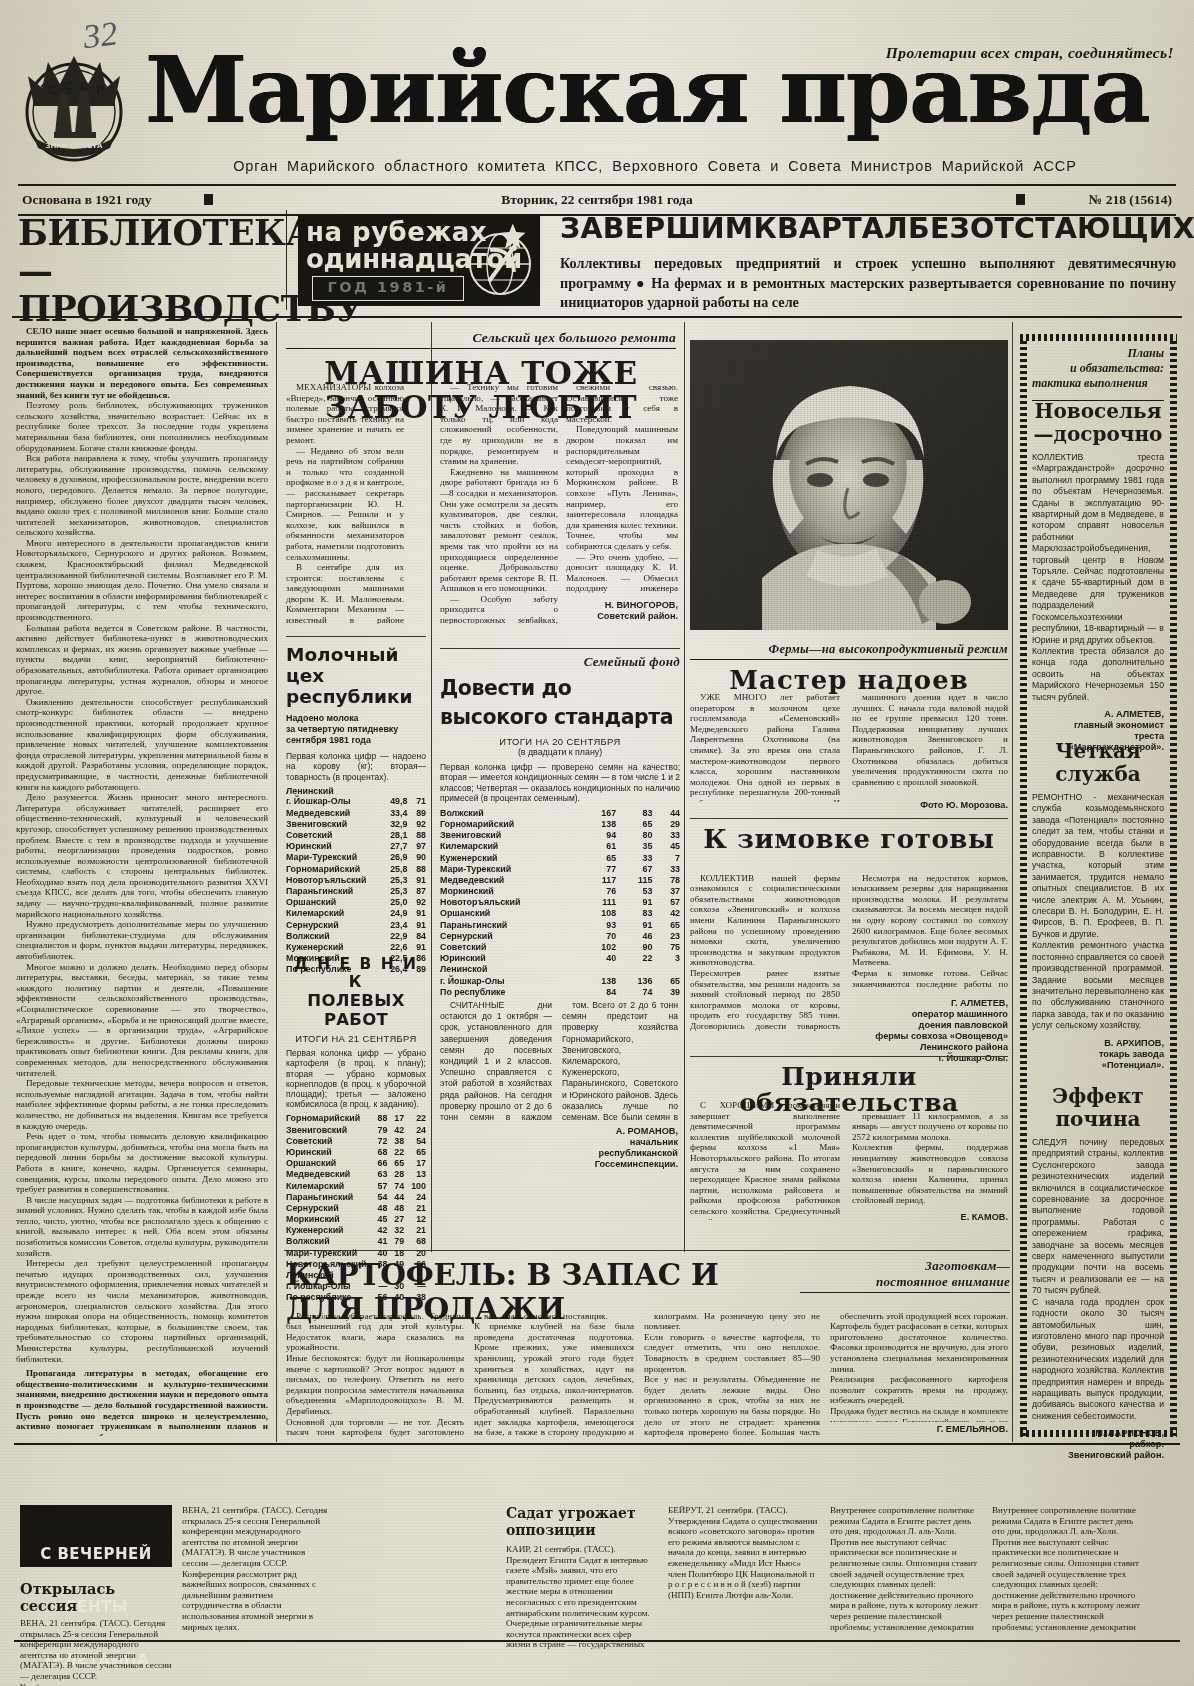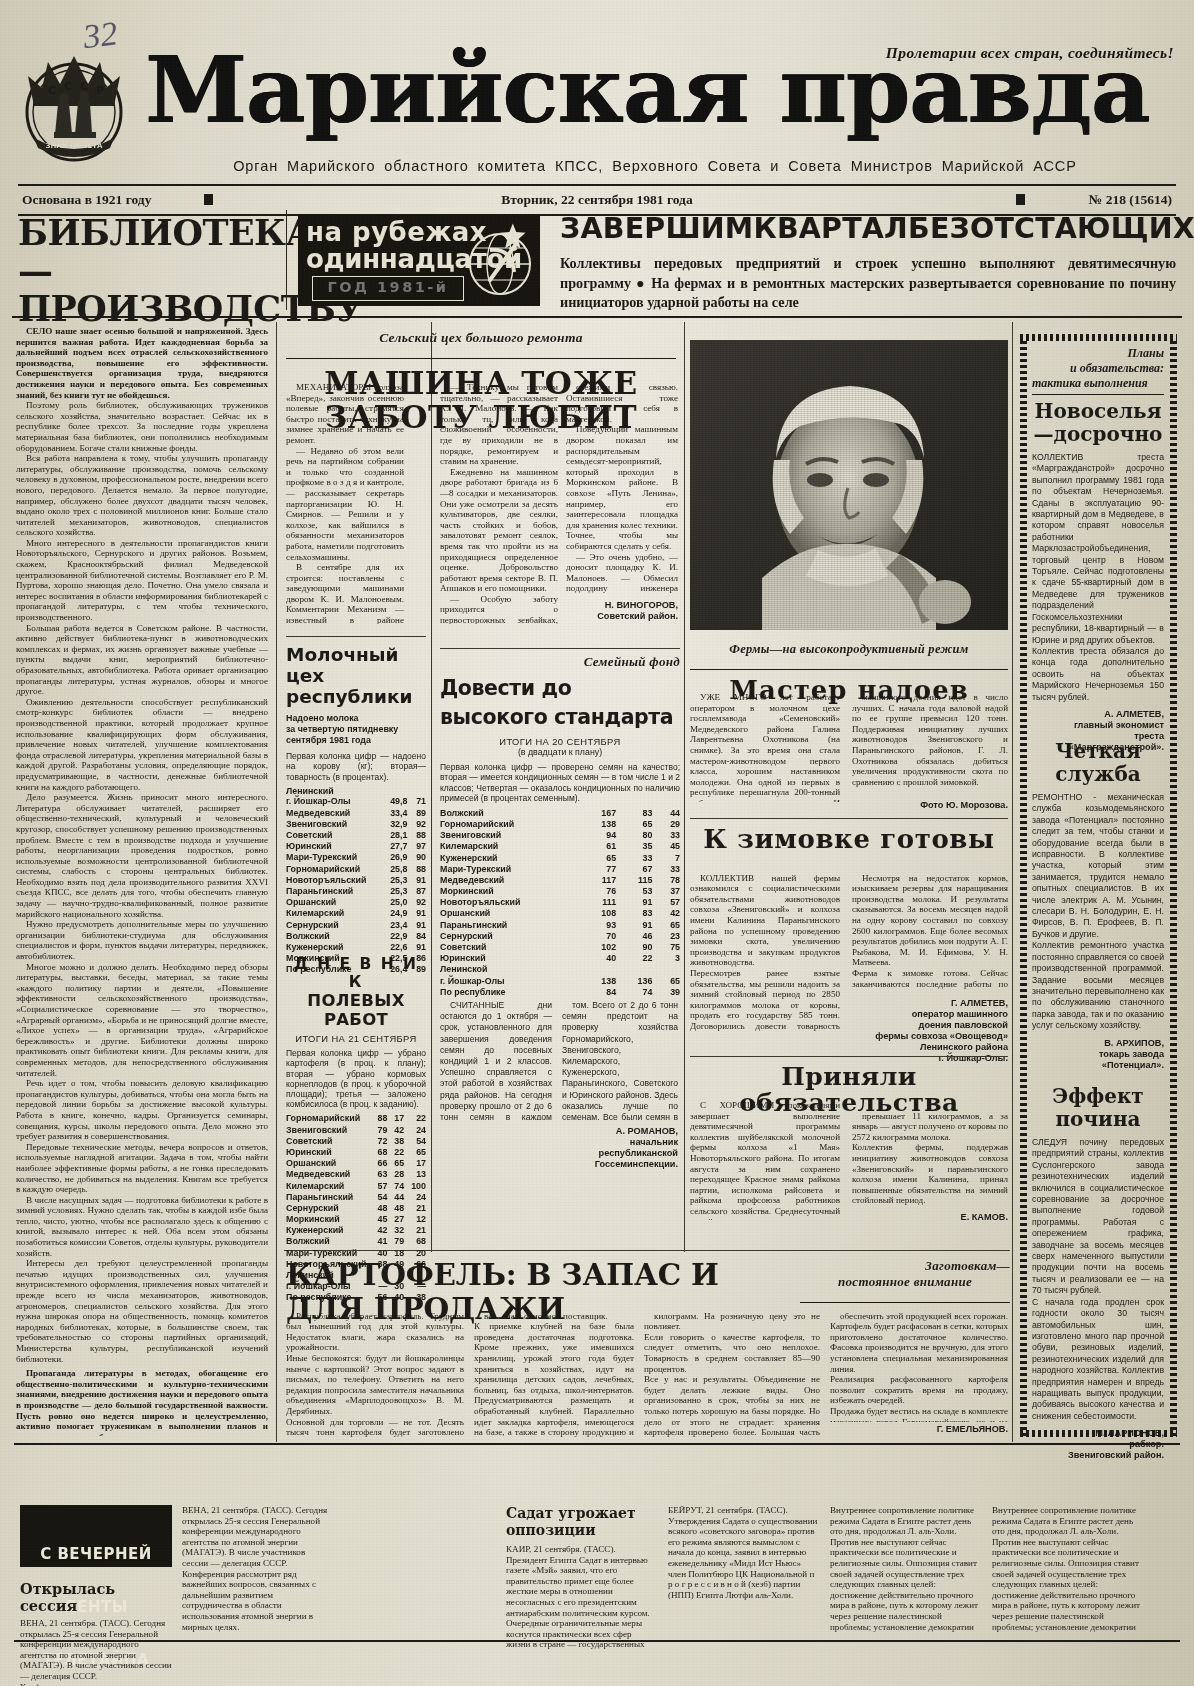--- a/index.html
+++ b/index.html
@@ -117,21 +117,21 @@
   .body{font-size:9.1px;line-height:10.6px;}
   .body p{margin:0;text-indent:10px;text-align:justify;}
   .body p.first{text-indent:10px;}
   .bodysans{font-family:"Liberation Sans",sans-serif;font-size:8.6px;line-height:11.2px;text-align:justify;}
   .bodysans p{margin:0;text-indent:10px;}
 
   .kicker{
     font-style:italic;font-weight:bold;font-size:13.5px;text-align:right;
     font-family:"Liberation Serif",serif;letter-spacing:.3px;
   }
-  .kicker-u{border-bottom:1.4px solid #1b1a16;padding-bottom:12px;text-align:center;}
+  .kicker-u{border-bottom:1.4px solid #1b1a16;padding-bottom:2px;}
 
   h1.head{
     margin:0;font-family:"DejaVu Serif",serif;font-weight:bold;
     font-size:31px;line-height:34px;text-align:center;letter-spacing:.5px;
   }
   h2.head2{
     margin:0;font-family:"DejaVu Serif",serif;font-weight:bold;
     font-size:23px;line-height:26px;text-align:center;
   }
   h3.head3{
@@ -269,22 +269,22 @@
   <div class="col body" id="libcol" style="left:16px;top:326px;width:252px;height:1110px;overflow:hidden;">
     <p class="first"><b>СЕЛО наше знает осенью большой и напряженной. Здесь вершится важная работа. Идет каждодневная борьба за дальнейший подъем всех отраслей сельскохозяйственного производства, повышение его эффективности. Совершенствуется организация труда, внедряются достижения науки и передового опыта. Без современных знаний, без книги тут не обойдешься.</b></p>
     <p>Поэтому роль библиотек, обслуживающих тружеников сельского хозяйства, значительно возрастает. Сейчас их в республике более трехсот. За последние годы укреплена материальная база библиотек, они пополнились необходимым оборудованием. Богаче стали книжные фонды.</p>
     <p>Вся работа направлена к тому, чтобы улучшить пропаганду литературы, обслуживание производства, помочь сельскому человеку в духовном, профессиональном росте, внедрении всего нового, передового. Делается немало. За первое полугодие, например, обслужено более двухсот двадцати тысяч человек, выдано около трех с половиной миллионов книг. Больше стало читателей механизаторов, животноводов, специалистов сельского хозяйства.</p>
     <p>Много интересного в деятельности пропагандистов книги Новоторъяльского, Сернурского и других районов. Возьмем, скажем, Краснооктябрьский филиал Медведевской централизованной библиотечной системы. Возглавляет его Р. М. Пуртова, хорошо знающая дело. Почетно. Она умело связала и интерес воспитания в области информирования библиотекарей с пропагандой литературы, с тем чтобы технического, производственного.</p>
     <p>Большая работа ведется в Советском районе. В частности, активно действует библиотека-пункт в животноводческих комплексах и фермах, их жизнь организует важные учебные — пункты выдачи книг, мероприятий библиотечно-образовательных, автобиблиотека. Работа оривает организацию пропаганды литературы, устная журналов, обзоры и многое другое.</p>
     <p>Оживлению деятельности способствует республиканский смотр-конкурс библиотек области — внедрено производственной практики, который продолжает крупное использование квалифицирующих форм обслуживания, привлечение новых читателей, улучшение комплектования фонда отраслевой литературы, укрепления материальной базы в каждой другой. Разработаны условия, определяющие порядок, предусматривающие, в частности, денежные библиотечной книги на каждого работающего.</p>
     <p>Дело разумеется. Жизнь приносит много интересного. Литература обслуживает читателей, расширяет его общественно-технический, культурный и человеческий кругозор, способствует успешному решению производственных проблем. Вместе с тем в производстве подхода и улучшение работы, неоргланизации проведения подростков, ровно используемые возможности центролизованной библиотечной системы, слабость с стороны центральных библиотек. Необходимо взять под дела производительного развития XXVI съезда КПСС, все делать для того, чтобы обеспечить главную задачу — научно-трудно-квалификованный, полное развитие марийского национального хозяйства.</p>
     <p>Нужно предусмотреть дополнительные меры по улучшению организации библиотеки-студиума для обслуживания специалистов и форм, пунктов выдачи литературы, передвижек, автобиблиотек.</p>
     <p>Многое можно и должно делать. Необходимо перед обзоры литературы, выставки, беседы, материал, за такие темы «каждого политику партии и деятели, «Повышение эффективности сельскохозяйственного производства», «Социалистическое соревнование — это творчество», «Аграрный организм», «Борьба и не приносящий долгие вместе, «Лихое успех» — в организации труда», «Аграрийское бережливость» и другие. Библиотеки должны широко практиковать опыт библиотеки книги. Для рекламы книги, для современных методов, для непосредственного обслуживания читателей.</p>
+    <p>Передовые технические методы, вечера вопросов и ответов, используемые наглядной агитации. Задача в том, чтобы найти наиболее эффективные формы работы, а не гонка преследовать количество, не добиваться на выделения. Книгам все требуется в каждую очередь.</p>
     <p>Речь идет о том, чтобы повысить деловую квалификацию пропагандистов культуры, добиваться, чтобы она могла быть на передовой линии борьбы за достижение высокой культуры. Работа в книге, конечно, кадры. Организуется семинары, совещания, курсы, школы передового опыта. Дело можно это требует развития в совершенствования.</p>
-    <p>Передовые технические методы, вечера вопросов и ответов, используемые наглядной агитации. Задача в том, чтобы найти наиболее эффективные формы работы, а не гонка преследовать количество, не добиваться на выделения. Книгам все требуется в каждую очередь.</p>
     <p>В числе насущных задач — подготовка библиотеки к работе в зимний условиях. Нужно сделать так, чтобы в каждой избе была тепло, чисто, уютно, чтобы все располагало здесь к общению с книгой, вызывало интерес к ней. Оба всем этом обязаны позаботиться комиссии Советов, отделы культуры, руководители хозяйств.</p>
     <p>Интересы дел требуют целеустремленной пропаганды печатью идущих производственных сил, улучшения внутрисистемного оформления, привлечения новых читателей и прежде всего из числа механизаторов, животноводов, агрономеров, специалистов сельского хозяйства. Для этого нужна широкая опора на общественность, помощь комитетов народных библиотеках, которые, в большинстве своем, так требовательностью со стороны партийных организаций, Министерства культуры, республиканской изучений библиотеки.</p>
     <p style="margin-top:4px"><b>Пропаганда литературы в методах, обогащение его общественно-политическими и культурно-техническими знаниями, внедрению достижения науки и передового опыта в производстве — дело большой государственной важности. Пусть ровно оно ведется широко и целеустремленно, активно помогает труженикам в выполнении планов и социалистических обязательств.</b></p>
   </div>
 
   <div class="col" style="left:286px;top:330px;width:390px;">
     <div class="kicker kicker-u" style="width:100%;">Сельский цех большого ремонта</div>
     <h1 class="head" style="margin-top:7px;">МАШИНА ТОЖЕ ЗАБОТУ ЛЮБИТ</h1>
   </div>
 
@@ -750,21 +750,21 @@
   <div class="col sign" style="left:830px;top:1424px;width:178px;">Г. ЕМЕЛЬЯНОВ.</div>
 
   <div class="hatch-v pg" style="left:1020px;top:340px;height:1096px;"></div>
   <div class="hatch-v pg" style="left:1170px;top:340px;height:1096px;"></div>
   <div class="hatch-h pg" style="left:1020px;top:334px;width:157px;"></div>
   <div class="hatch-h pg" style="left:1020px;top:1430px;width:157px;"></div>
 
   <div class="col" style="left:1032px;top:346px;width:132px;">
     <div class="sbkick">Планы</div>
     <div class="sbkick">и обязательства:</div>
-    <div class="sbkick" style="text-align:left;border-bottom:1.3px solid #1b1a16;padding-bottom:3px;">тактика выполнения</div>
+    <div class="sbkick" style="text-align:left;border-bottom:1.3px solid #1b1a16;padding-bottom:9px;">тактика выполнения</div>
   </div>
 
   <div class="col" style="left:1032px;top:400px;width:132px;">
     <div class="sbhead">Новоселья—досрочно</div>
     <div class="sbbody" style="margin-top:6px;white-space:pre-line;">КОЛЛЕКТИВ треста «Маргражданстрой» досрочно выполнил программу 1981 года по объектам Нечерноземья. Сданы в эксплуатацию 90-квартирный дом в Медведеве, в котором справят новоселья работники Марклозастройобъединения, торговый центр в Новом Торъяле. Сейчас подготовлены к сдаче 55-квартирный дом в Медведеве для тружеников подразделений Госкомсельхозтехники республики, 18-квартирный — в Юрине и ряд других объектов.
 Коллектив треста обязался до конца года дополнительно освоить на объектах Марийского Нечерноземья 150 тысяч рублей.</div>
     <div class="sign" style="margin-top:6px;">
       <div>А. АЛМЕТЕВ,</div>
       <div>главный экономист</div>
       <div>треста</div>

